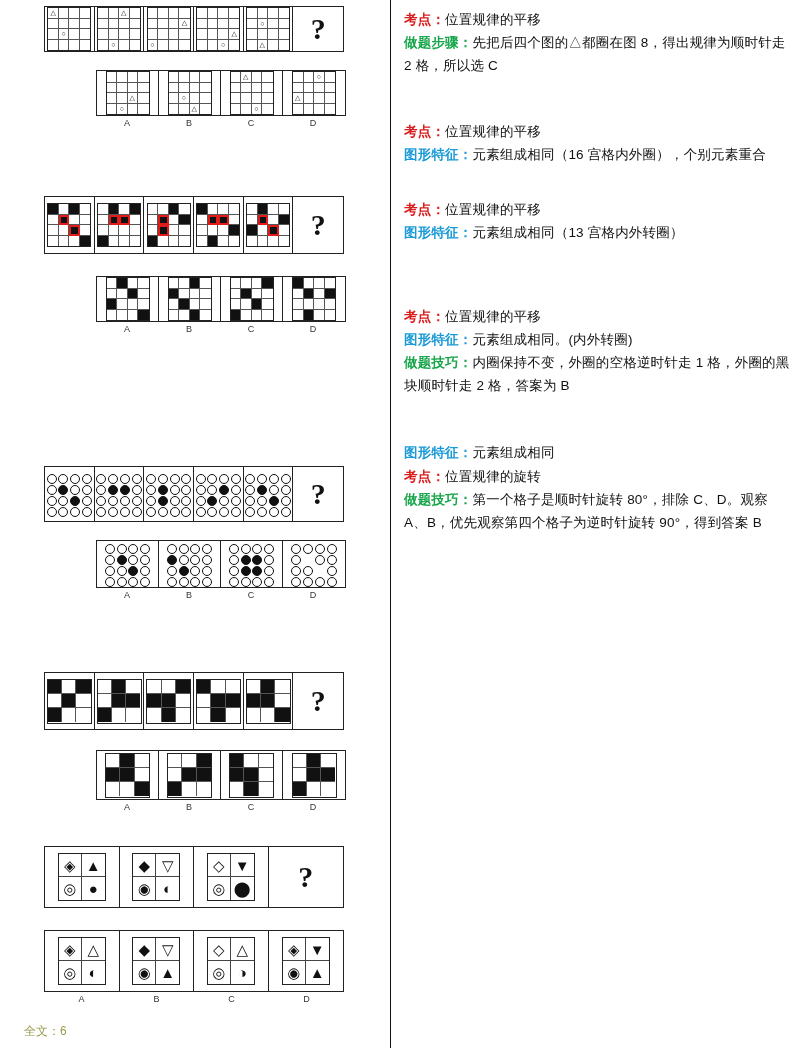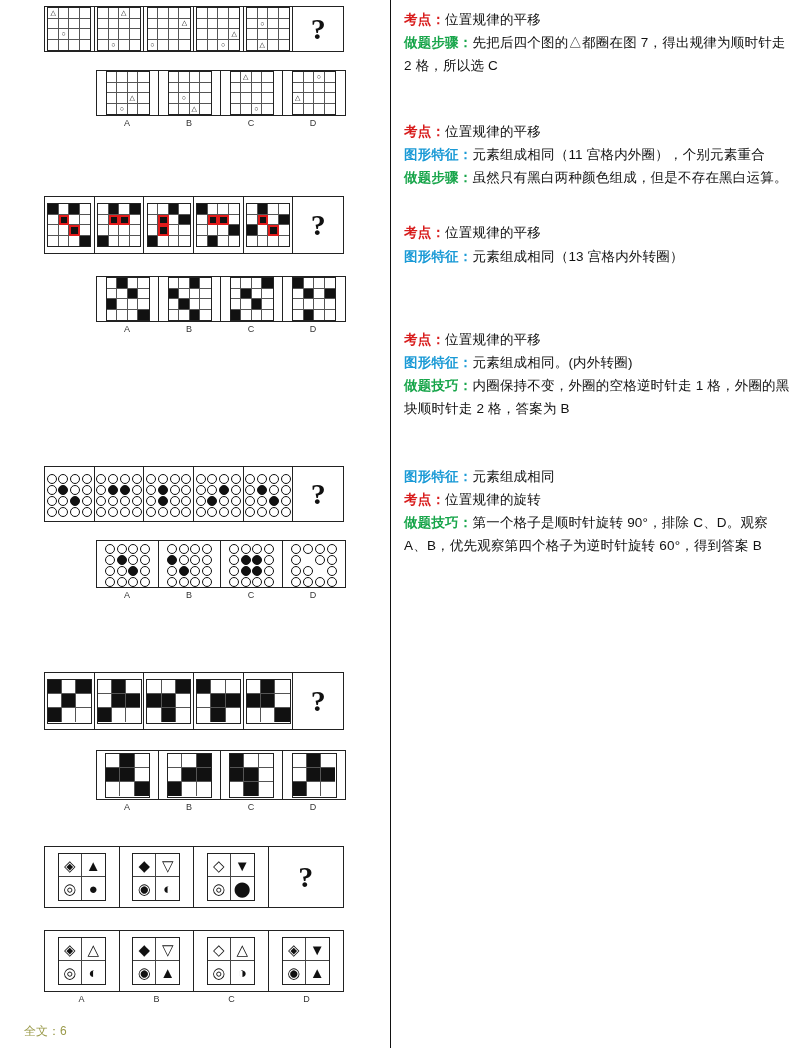--- a/index.html
+++ b/index.html
@@ -978,33 +978,30 @@
     <div class="footer-note">全文：6</div>
   </div>
 
   <div class="right-col">
 
     <div class="note-block" style="margin-top:2px;">
       <div class="note-line">
         <span class="tag-kaodian">考点：</span><span class="note-body">位置规律的平移</span>
       </div>
       <div class="note-line">
-        <span class="tag-buzhou">做题步骤：</span><span class="note-body">先把后四个图的△都圈在图 7，得出规律为顺时针走 2 格，所以选 C</span>
+        <span class="tag-buzhou">做题步骤：</span><span class="note-body">先把后四个图的△都圈在图 8，得出规律为顺时针走 2 格，所以选 C</span>
       </div>
     </div>
 
     <div class="note-block" style="margin-top:42px;">
       <div class="note-line">
         <span class="tag-kaodian">考点：</span><span class="note-body">位置规律的平移</span>
       </div>
       <div class="note-line">
-        <span class="tag-tezheng">图形特征：</span><span class="note-body">元素组成相同（11 宫格内外圈），个别元素重合</span>
-      </div>
-      <div class="note-line">
-        <span class="tag-buzhou">做题步骤：</span><span class="note-body">虽然只有黑白两种颜色组成，但是不存在黑白运算。</span>
+        <span class="tag-tezheng">图形特征：</span><span class="note-body">元素组成相同（16 宫格内外圈），个别元素重合</span>
       </div>
     </div>
 
     <div class="note-block" style="margin-top:32px;">
       <div class="note-line">
         <span class="tag-kaodian">考点：</span><span class="note-body">位置规律的平移</span>
       </div>
       <div class="note-line">
         <span class="tag-tezheng">图形特征：</span><span class="note-body">元素组成相同（13 宫格内外转圈）</span>
       </div>
@@ -1023,18 +1020,18 @@
     </div>
 
     <div class="note-block" style="margin-top:44px;">
       <div class="note-line">
         <span class="tag-tezheng">图形特征：</span><span class="note-body">元素组成相同</span>
       </div>
       <div class="note-line">
         <span class="tag-kaodian">考点：</span><span class="note-body">位置规律的旋转</span>
       </div>
       <div class="note-line">
-        <span class="tag-buzhou">做题技巧：</span><span class="note-body">第一个格子是顺时针旋转 90°，排除 C、D。观察 A、B，优先观察第四个格子为逆时针旋转 60°，得到答案 B</span>
+        <span class="tag-buzhou">做题技巧：</span><span class="note-body">第一个格子是顺时针旋转 80°，排除 C、D。观察 A、B，优先观察第四个格子为逆时针旋转 90°，得到答案 B</span>
       </div>
     </div>
 
   </div>
 </div>
 
 </body></html>

